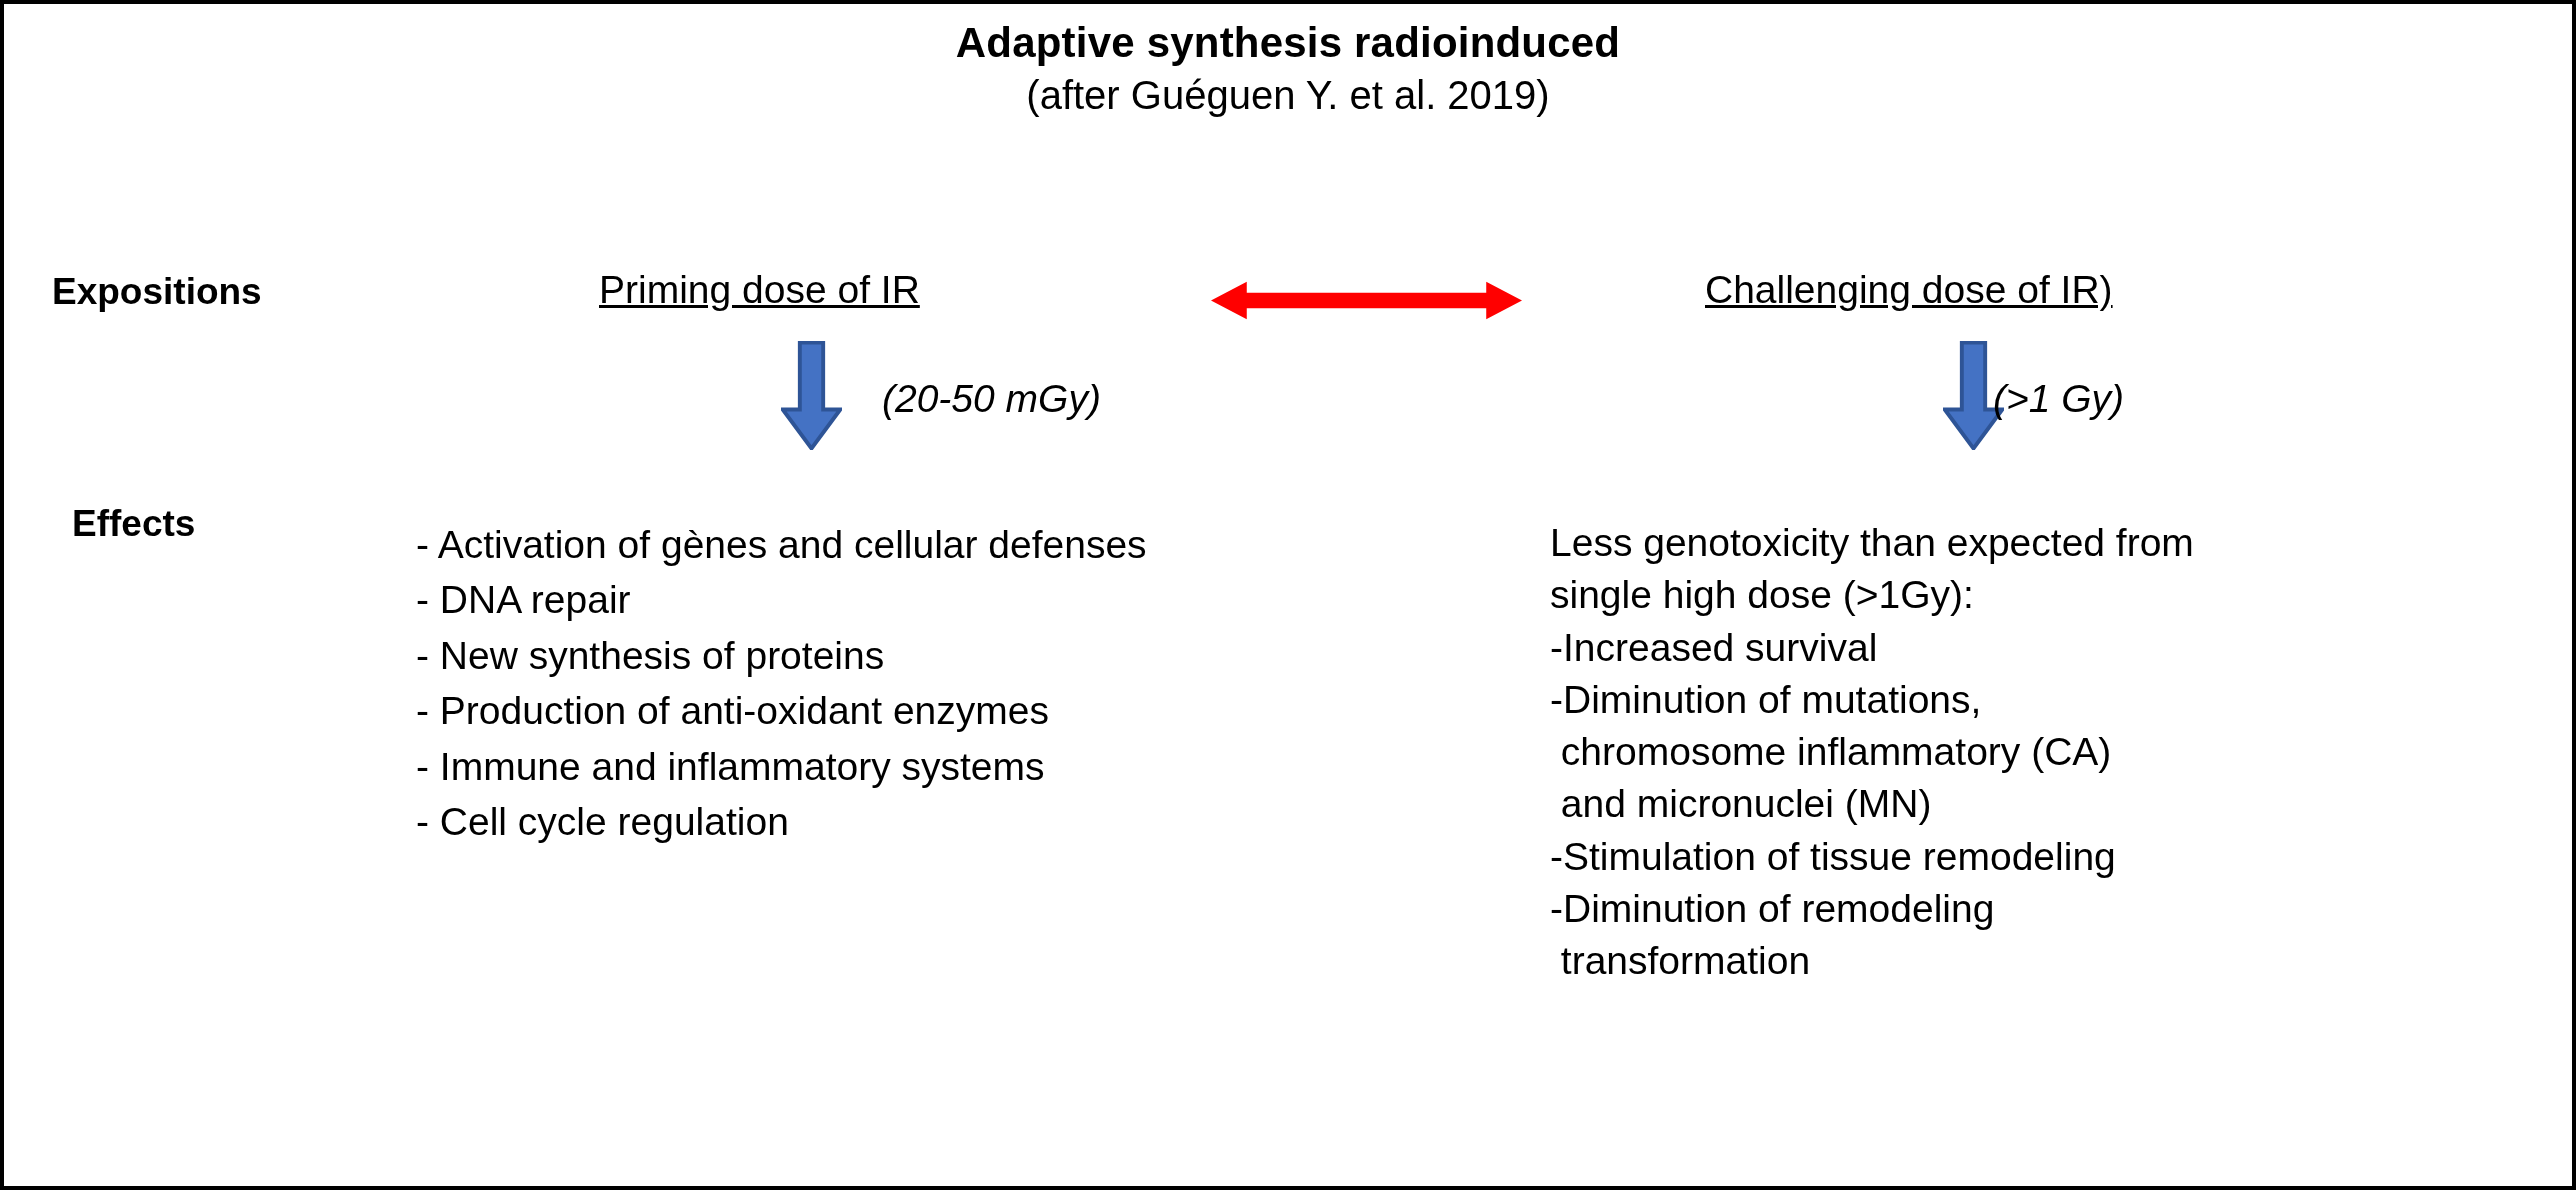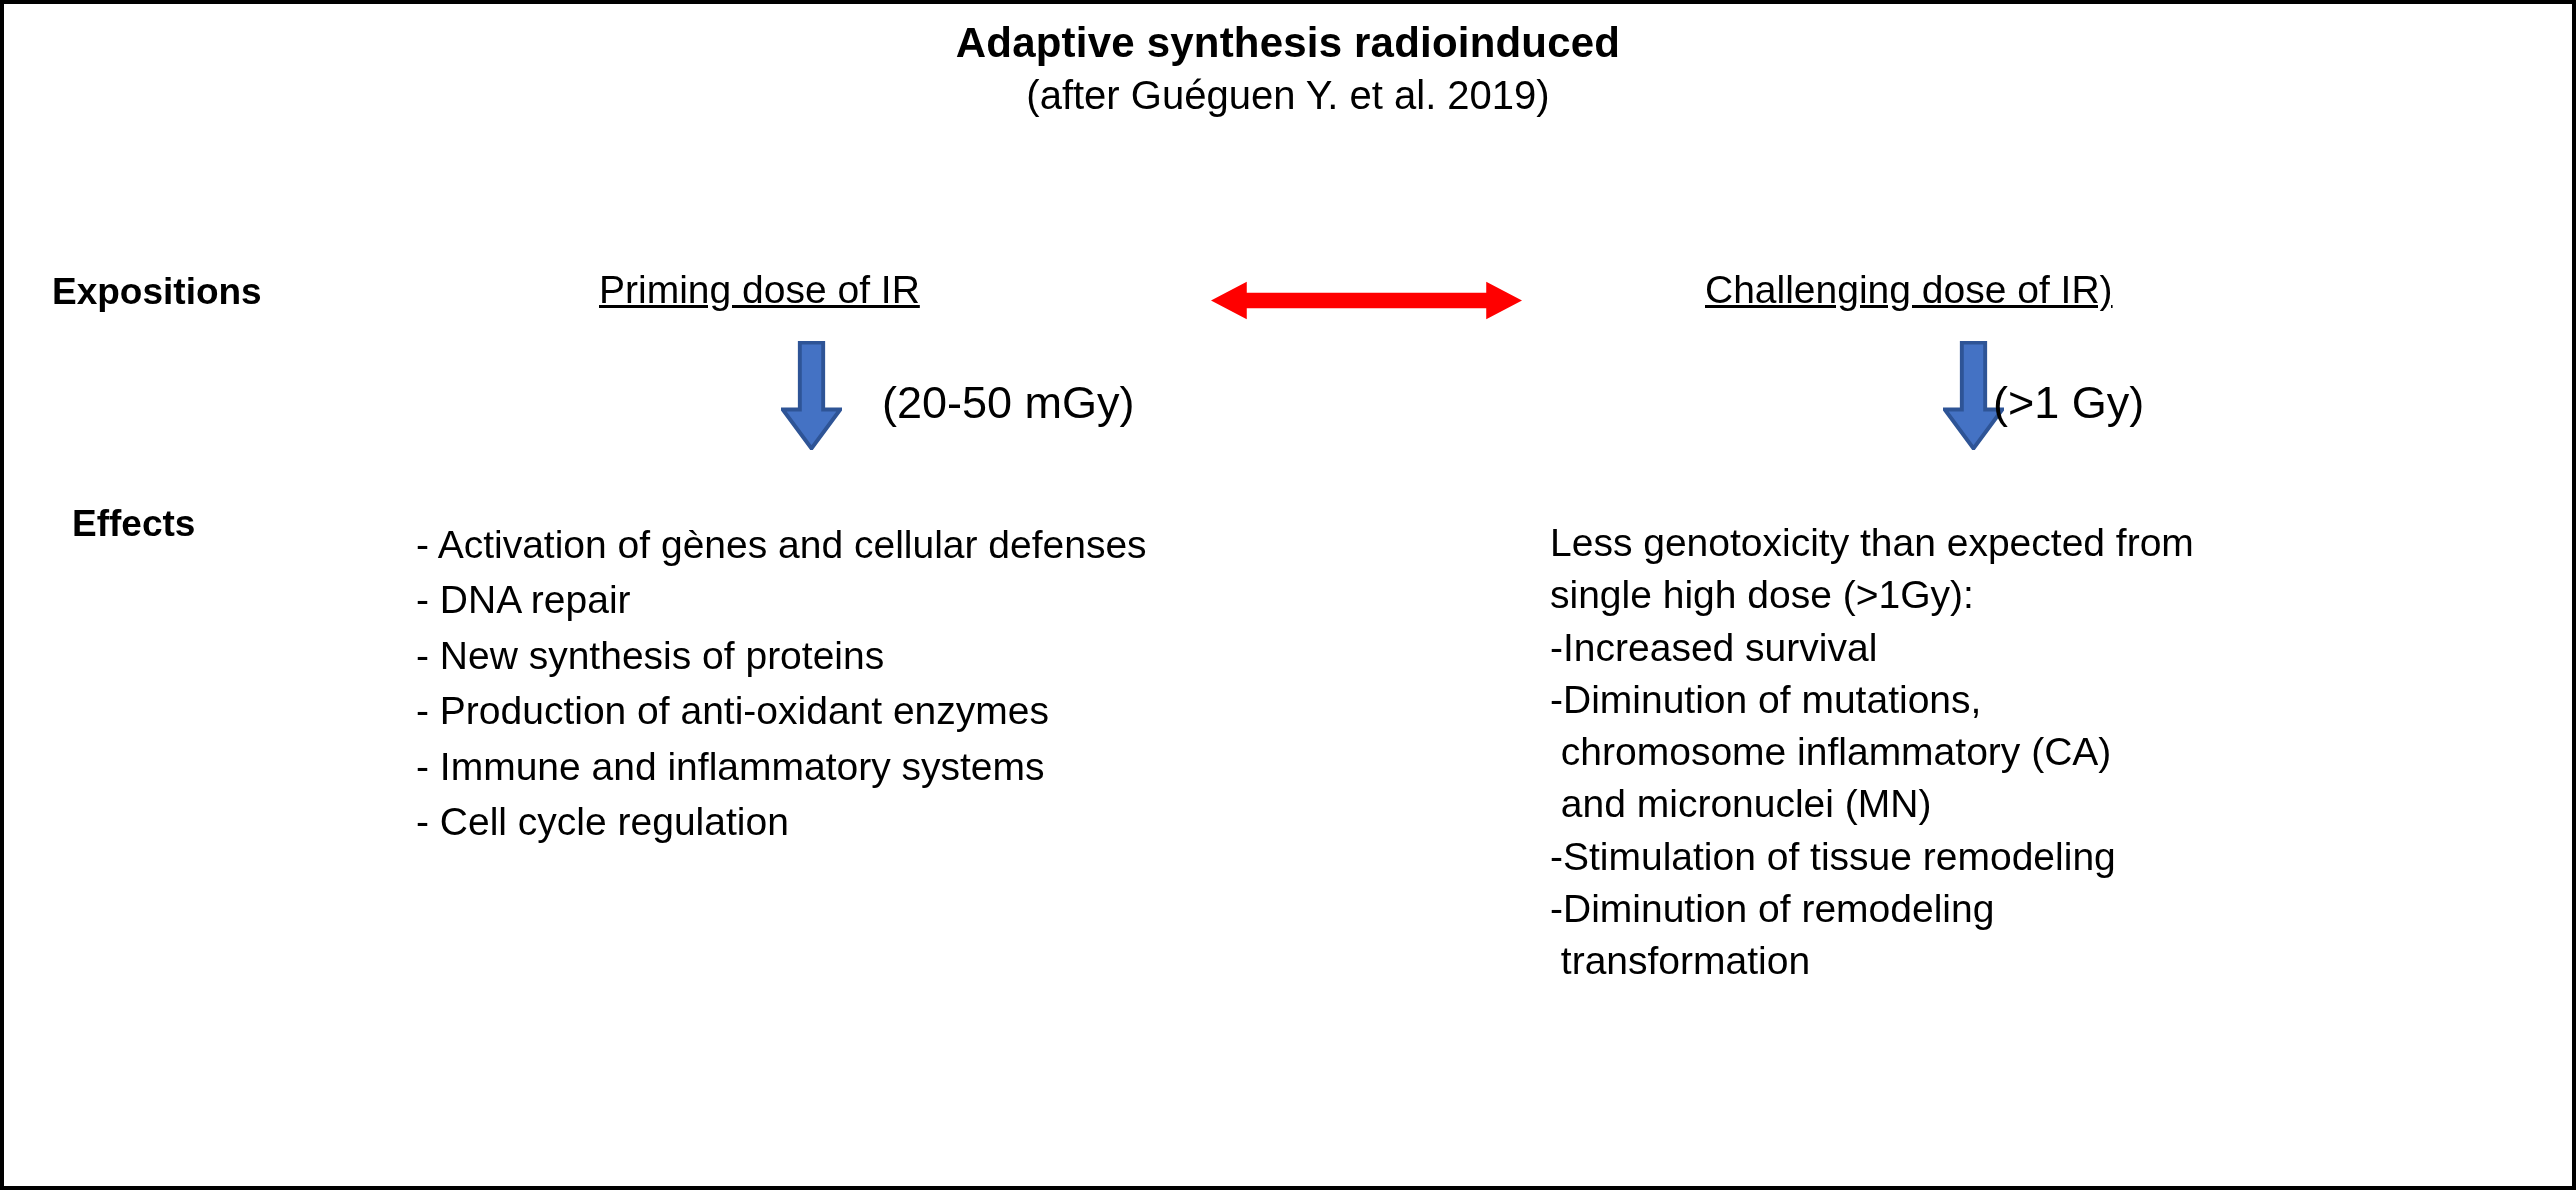--- a/index.html
+++ b/index.html
@@ -59,22 +59,23 @@
     font-size: 39px;
     white-space: nowrap;
     text-decoration: underline;
   }
   .exposure-heading.priming     { left: 595px;  top: 264px; }
   .exposure-heading.challenging { left: 1701px; top: 264px; }
 
   
   .dose-label {
     position: absolute;
-    font-size: 45px;
+    font-size: 39px;
     white-space: nowrap;
+    font-style: italic;
   }
   .dose-label.left  { left: 878px; top: 373px; }
   .dose-label.right { left: 1989px; top: 373px; }
 
   
   .red-arrow {
     position: absolute;
     left: 1207px;
     top: 273px;
     width: 311px;

